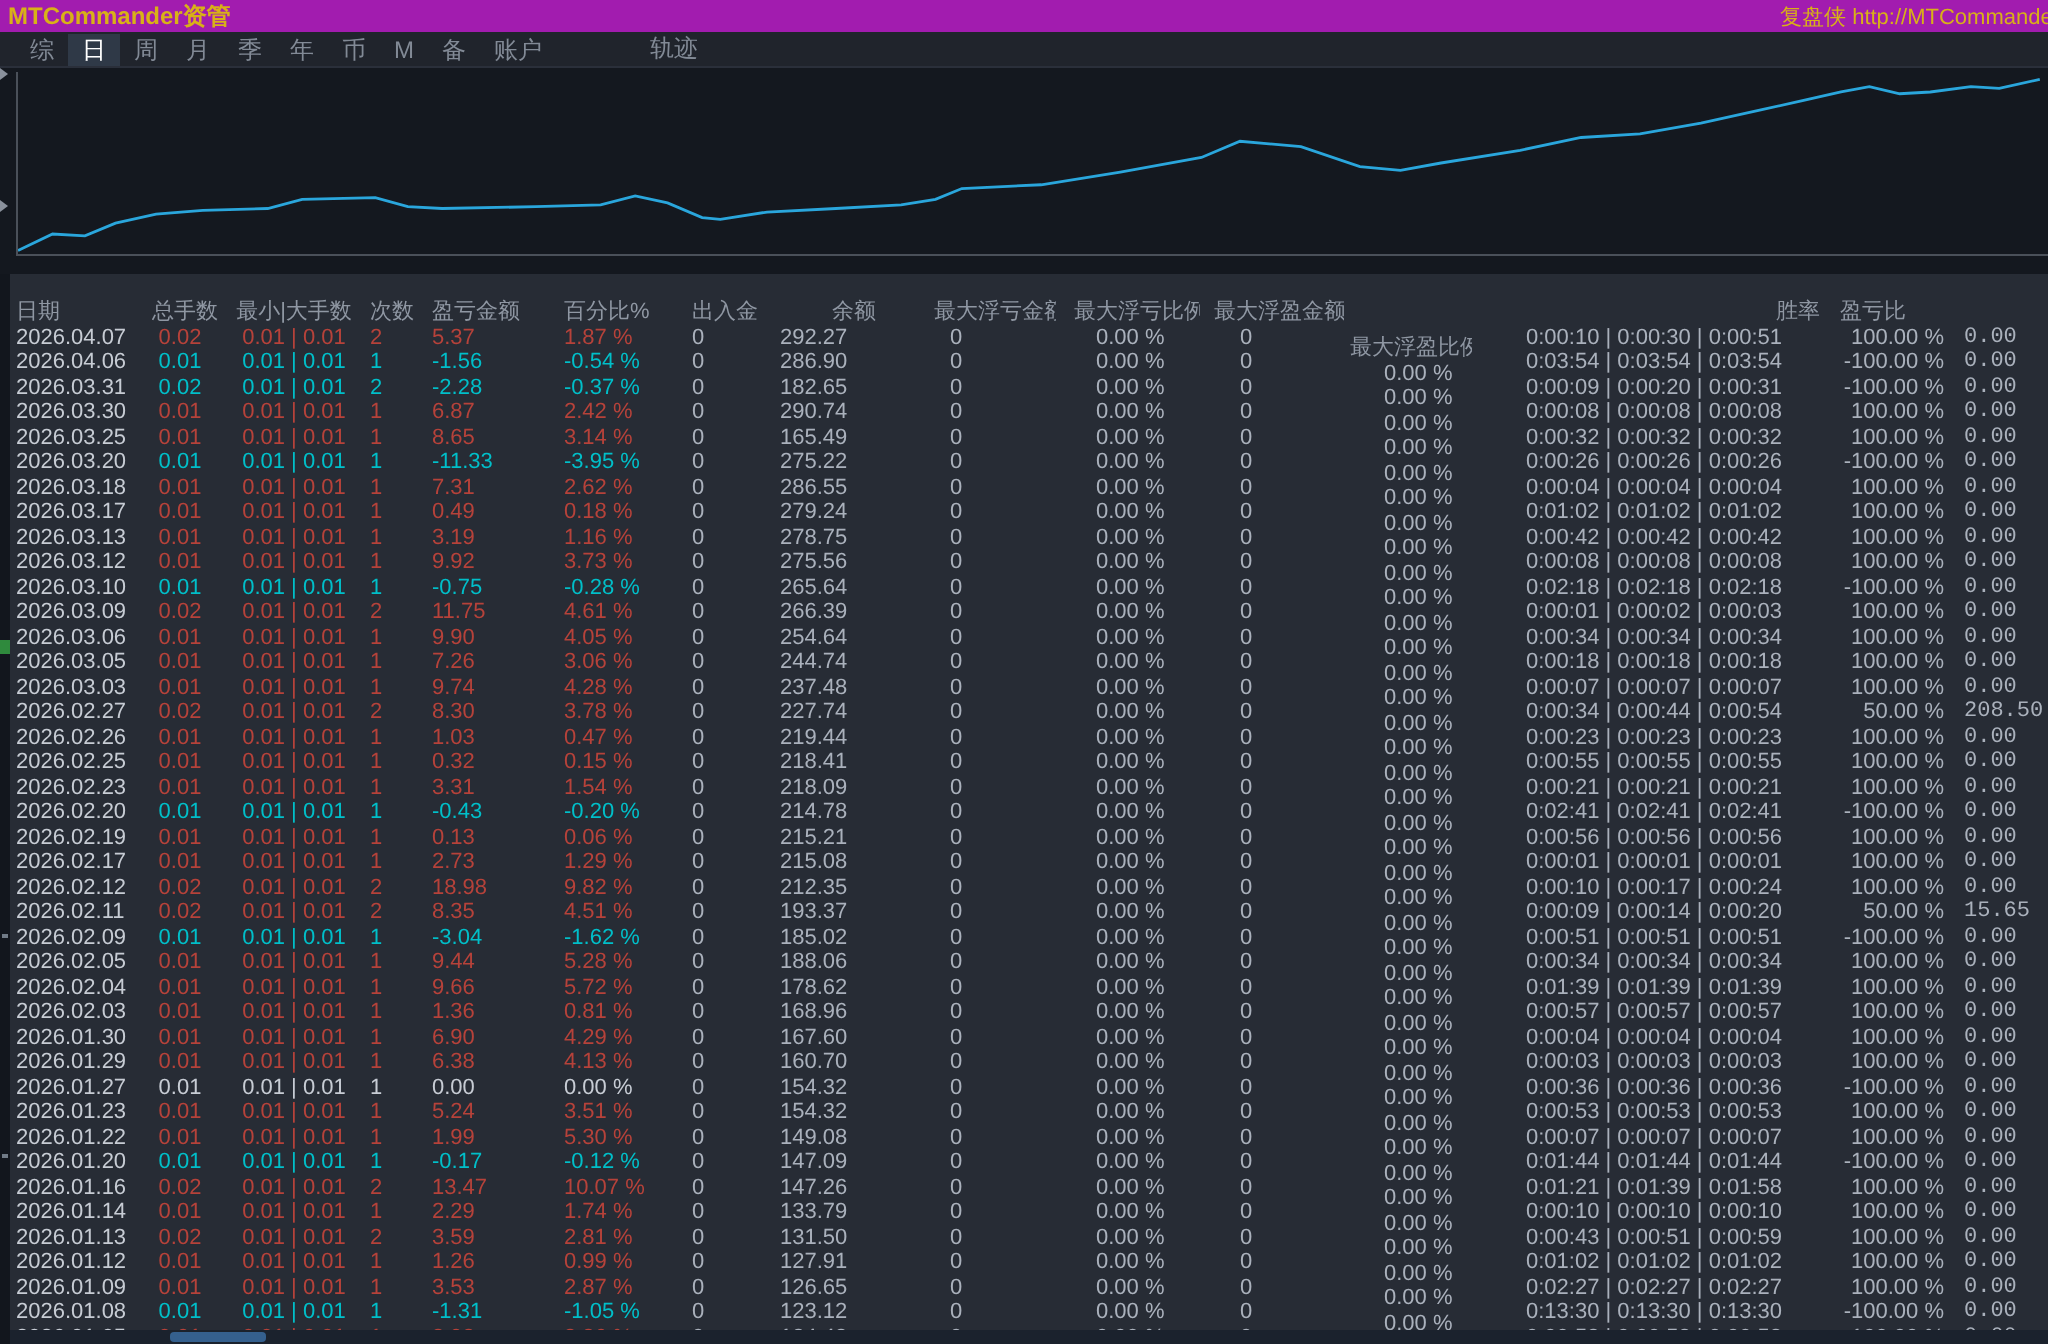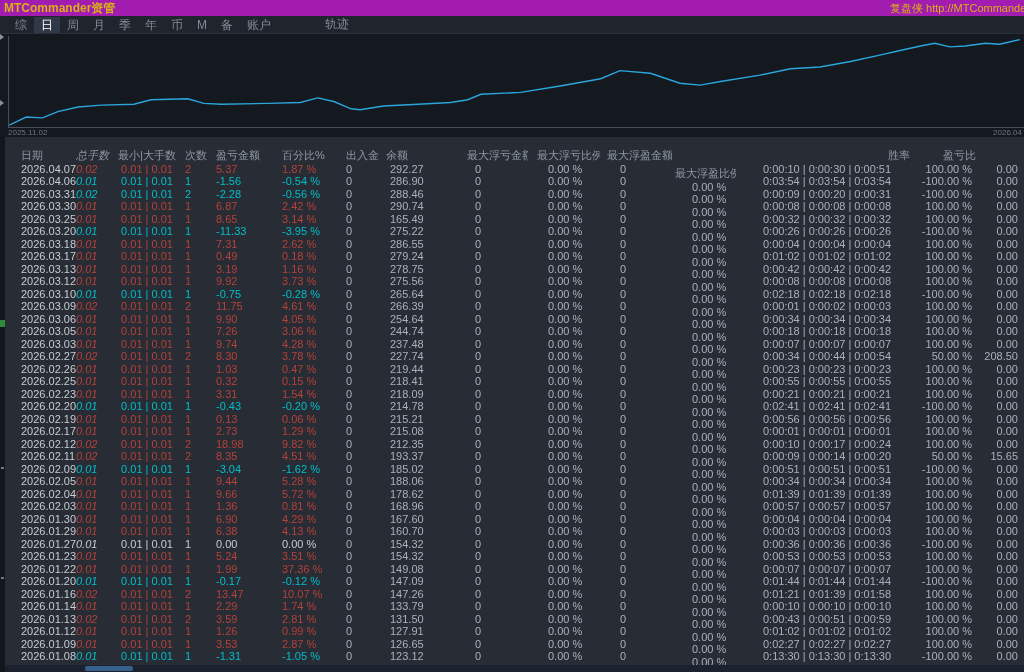--- a/index.html
+++ b/index.html
@@ -63,36 +63,36 @@
   }
   .grid-row{
     display:grid;
     grid-template-columns:71px 36px 70px 26px 58px 68px 52px 64px 78px 72px 72px 64px 184px 62px 1fr;
     align-items:center;
   }
   .thead{height:14px;color:var(--header-text);}
   .trow{height:12.5px;line-height:12.5px;}
   .cell{overflow:hidden;white-space:nowrap;}
   
-  .cell.date{padding-left:16px;}
-  .cell.total{text-align:left;padding-right:8px;font-style:italic;}
+  .cell.date{padding-left:3px;}
+  .cell.total{text-align:center;padding-right:8px;}
   .cell.minmax{text-align:center;}
   .cell.count{padding-left:3px;}
   .cell.pl{padding-left:8px;}
   .cell.pct{padding-left:16px;}
   .cell.inout{padding-left:12px;}
   .cell.balance{padding-left:4px;}
-  .h.balance{text-align:left;padding-right:12px;padding-left:0;}
+  .h.balance{text-align:right;padding-right:12px;padding-left:0;}
   .cell.mfl{padding-left:25px;}   .h.mfl{padding-left:17px;}
   .cell.mflp{padding-left:20px;}  .h.mflp{padding-left:9px;}
   .cell.mfp{padding-left:20px;}   .h.mfp{padding-left:7px;}
   .cell.mfpp{padding-left:20px;margin-top:36px;}  .h.mfpp{padding-left:3px;}
   .cell.time{padding-left:27px;}  .h.time{padding-left:6px;}
   .cell.win{text-align:right;padding-right:10px;}
-  .cell.ratio{text-align:right;padding-right:6px;}
+  .cell.ratio{padding-right:6px;font-family:Liberation Mono, monospace;}
   
   .trow .plain{color:var(--muted);}
   .trow .datec{color:var(--neutral);}
   .trow.pos  .colored{color:var(--positive);}
   .trow.neg  .colored{color:var(--negative);}
   .trow.zero .colored{color:var(--neutral);}
   
   .hscroll{
     position:absolute;left:5px;right:0;bottom:0;height:7px;background:#1b222d;
   }
@@ -124,24 +124,20 @@
     </div>
   <div class="menu-trail">轨迹</div>
 </div>
 
 <div class="chart">
   <div class="plot">
     <svg viewBox="0 0 1016 92" preserveAspectRatio="none">
       <polyline id="curve" fill="none" stroke="#2aa6dc" stroke-width="1.4" vector-effect="non-scaling-stroke" points="0.0,90.2 17.3,81.9 33.5,82.8 48.8,76.4 69.1,71.8 92.5,69.9 125.0,69.0 142.2,64.4 178.8,63.5 195.1,68.1 212.3,69.0 259.1,68.1 291.6,67.2 308.9,62.6 325.1,66.2 342.4,73.6 351.5,74.5 374.9,70.8 409.4,69.0 442.0,67.2 459.2,64.4 472.4,58.9 512.1,57.0 551.7,50.6 592.3,43.2 611.6,35.0 642.1,37.7 671.6,47.8 691.9,49.7 712.2,46.0 751.8,39.6 782.3,33.1 811.8,31.3 842.3,25.8 871.7,19.3 892.0,14.7 912.4,10.1 926.6,7.4 941.8,11.0 957.1,10.1 977.4,7.4 991.6,8.3 1011.9,3.7"></polyline>
     </svg>
   </div>
-  <div class="chart-labels">
-    <span>2025.11.02</span>
-    <span>2026.04</span>
-  </div>
   <div class="splitter-arrow" style="top:0px"></div>
   <div class="splitter-arrow" style="top:66px"></div>
 </div>
 
 <div class="gutter">
   <div class="gutter-mark-green"></div>
   <div class="gutter-dot" style="top:330px"></div>
   <div class="gutter-dot" style="top:440px"></div>
 </div>
 
@@ -196,23 +192,23 @@
         <div class="cell time plain">0:03:54 | 0:03:54 | 0:03:54</div>
         <div class="cell win plain">-100.00 %</div>
         <div class="cell ratio plain">0.00</div>
       </div>
       <div class="grid-row trow neg">
         <div class="cell date datec">2026.03.31</div>
         <div class="cell total colored">0.02</div>
         <div class="cell minmax colored">0.01 | 0.01</div>
         <div class="cell count colored">2</div>
         <div class="cell pl colored">-2.28</div>
-        <div class="cell pct colored">-0.56 %</div>
-        <div class="cell inout plain">0</div>
-        <div class="cell balance plain">288.46</div>
+        <div class="cell pct colored">-0.37 %</div>
+        <div class="cell inout plain">0</div>
+        <div class="cell balance plain">182.65</div>
         <div class="cell mfl plain">0</div>
         <div class="cell mflp plain">0.00 %</div>
         <div class="cell mfp plain">0</div>
         <div class="cell mfpp plain">0.00 %</div>
         <div class="cell time plain">0:00:09 | 0:00:20 | 0:00:31</div>
         <div class="cell win plain">-100.00 %</div>
         <div class="cell ratio plain">0.00</div>
       </div>
       <div class="grid-row trow pos">
         <div class="cell date datec">2026.03.30</div>
@@ -706,21 +702,21 @@
         <div class="cell time plain">0:00:53 | 0:00:53 | 0:00:53</div>
         <div class="cell win plain">100.00 %</div>
         <div class="cell ratio plain">0.00</div>
       </div>
       <div class="grid-row trow pos">
         <div class="cell date datec">2026.01.22</div>
         <div class="cell total colored">0.01</div>
         <div class="cell minmax colored">0.01 | 0.01</div>
         <div class="cell count colored">1</div>
         <div class="cell pl colored">1.99</div>
-        <div class="cell pct colored">37.36 %</div>
+        <div class="cell pct colored">5.30 %</div>
         <div class="cell inout plain">0</div>
         <div class="cell balance plain">149.08</div>
         <div class="cell mfl plain">0</div>
         <div class="cell mflp plain">0.00 %</div>
         <div class="cell mfp plain">0</div>
         <div class="cell mfpp plain">0.00 %</div>
         <div class="cell time plain">0:00:07 | 0:00:07 | 0:00:07</div>
         <div class="cell win plain">100.00 %</div>
         <div class="cell ratio plain">0.00</div>
       </div>

